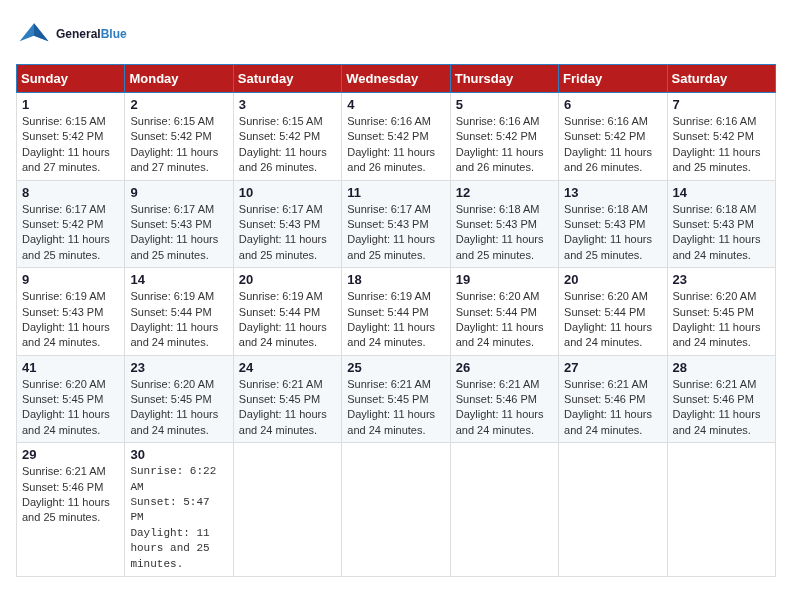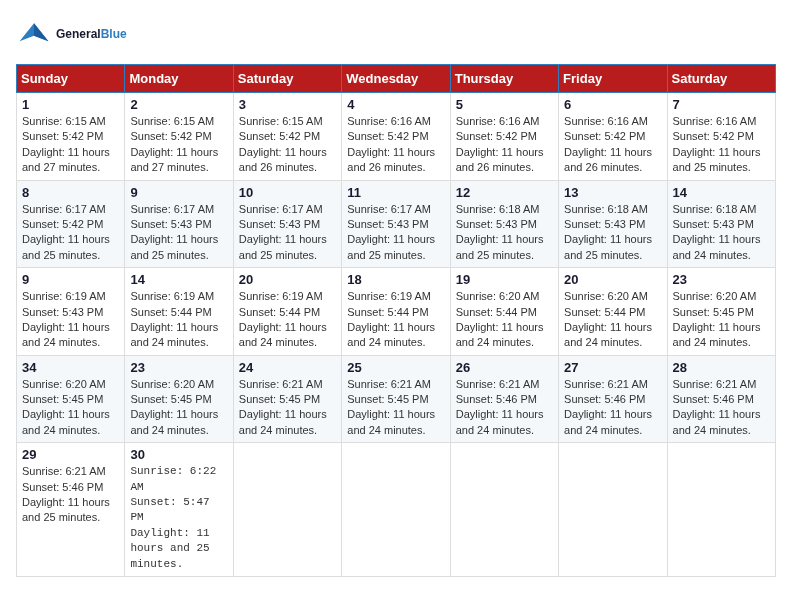--- a/index.html
+++ b/index.html
@@ -237,21 +237,21 @@
         </td>
         <td>
           <span class="day-num">23</span>
           <div class="day-info" style="white-space: pre-line;">Sunrise: 6:20 AM
 Sunset: 5:45 PM
 Daylight: 11 hours and 24 minutes.</div>
         </td>
       </tr>
       <tr>
         <td>
-          <span class="day-num">34</span>
+          <span class="day-num">41</span>
           <div class="day-info" style="white-space: pre-line;">Sunrise: 6:20 AM
 Sunset: 5:45 PM
 Daylight: 11 hours and 24 minutes.</div>
         </td>
         <td>
           <span class="day-num">23</span>
           <div class="day-info" style="white-space: pre-line;">Sunrise: 6:20 AM
 Sunset: 5:45 PM
 Daylight: 11 hours and 24 minutes.</div>
         </td>

